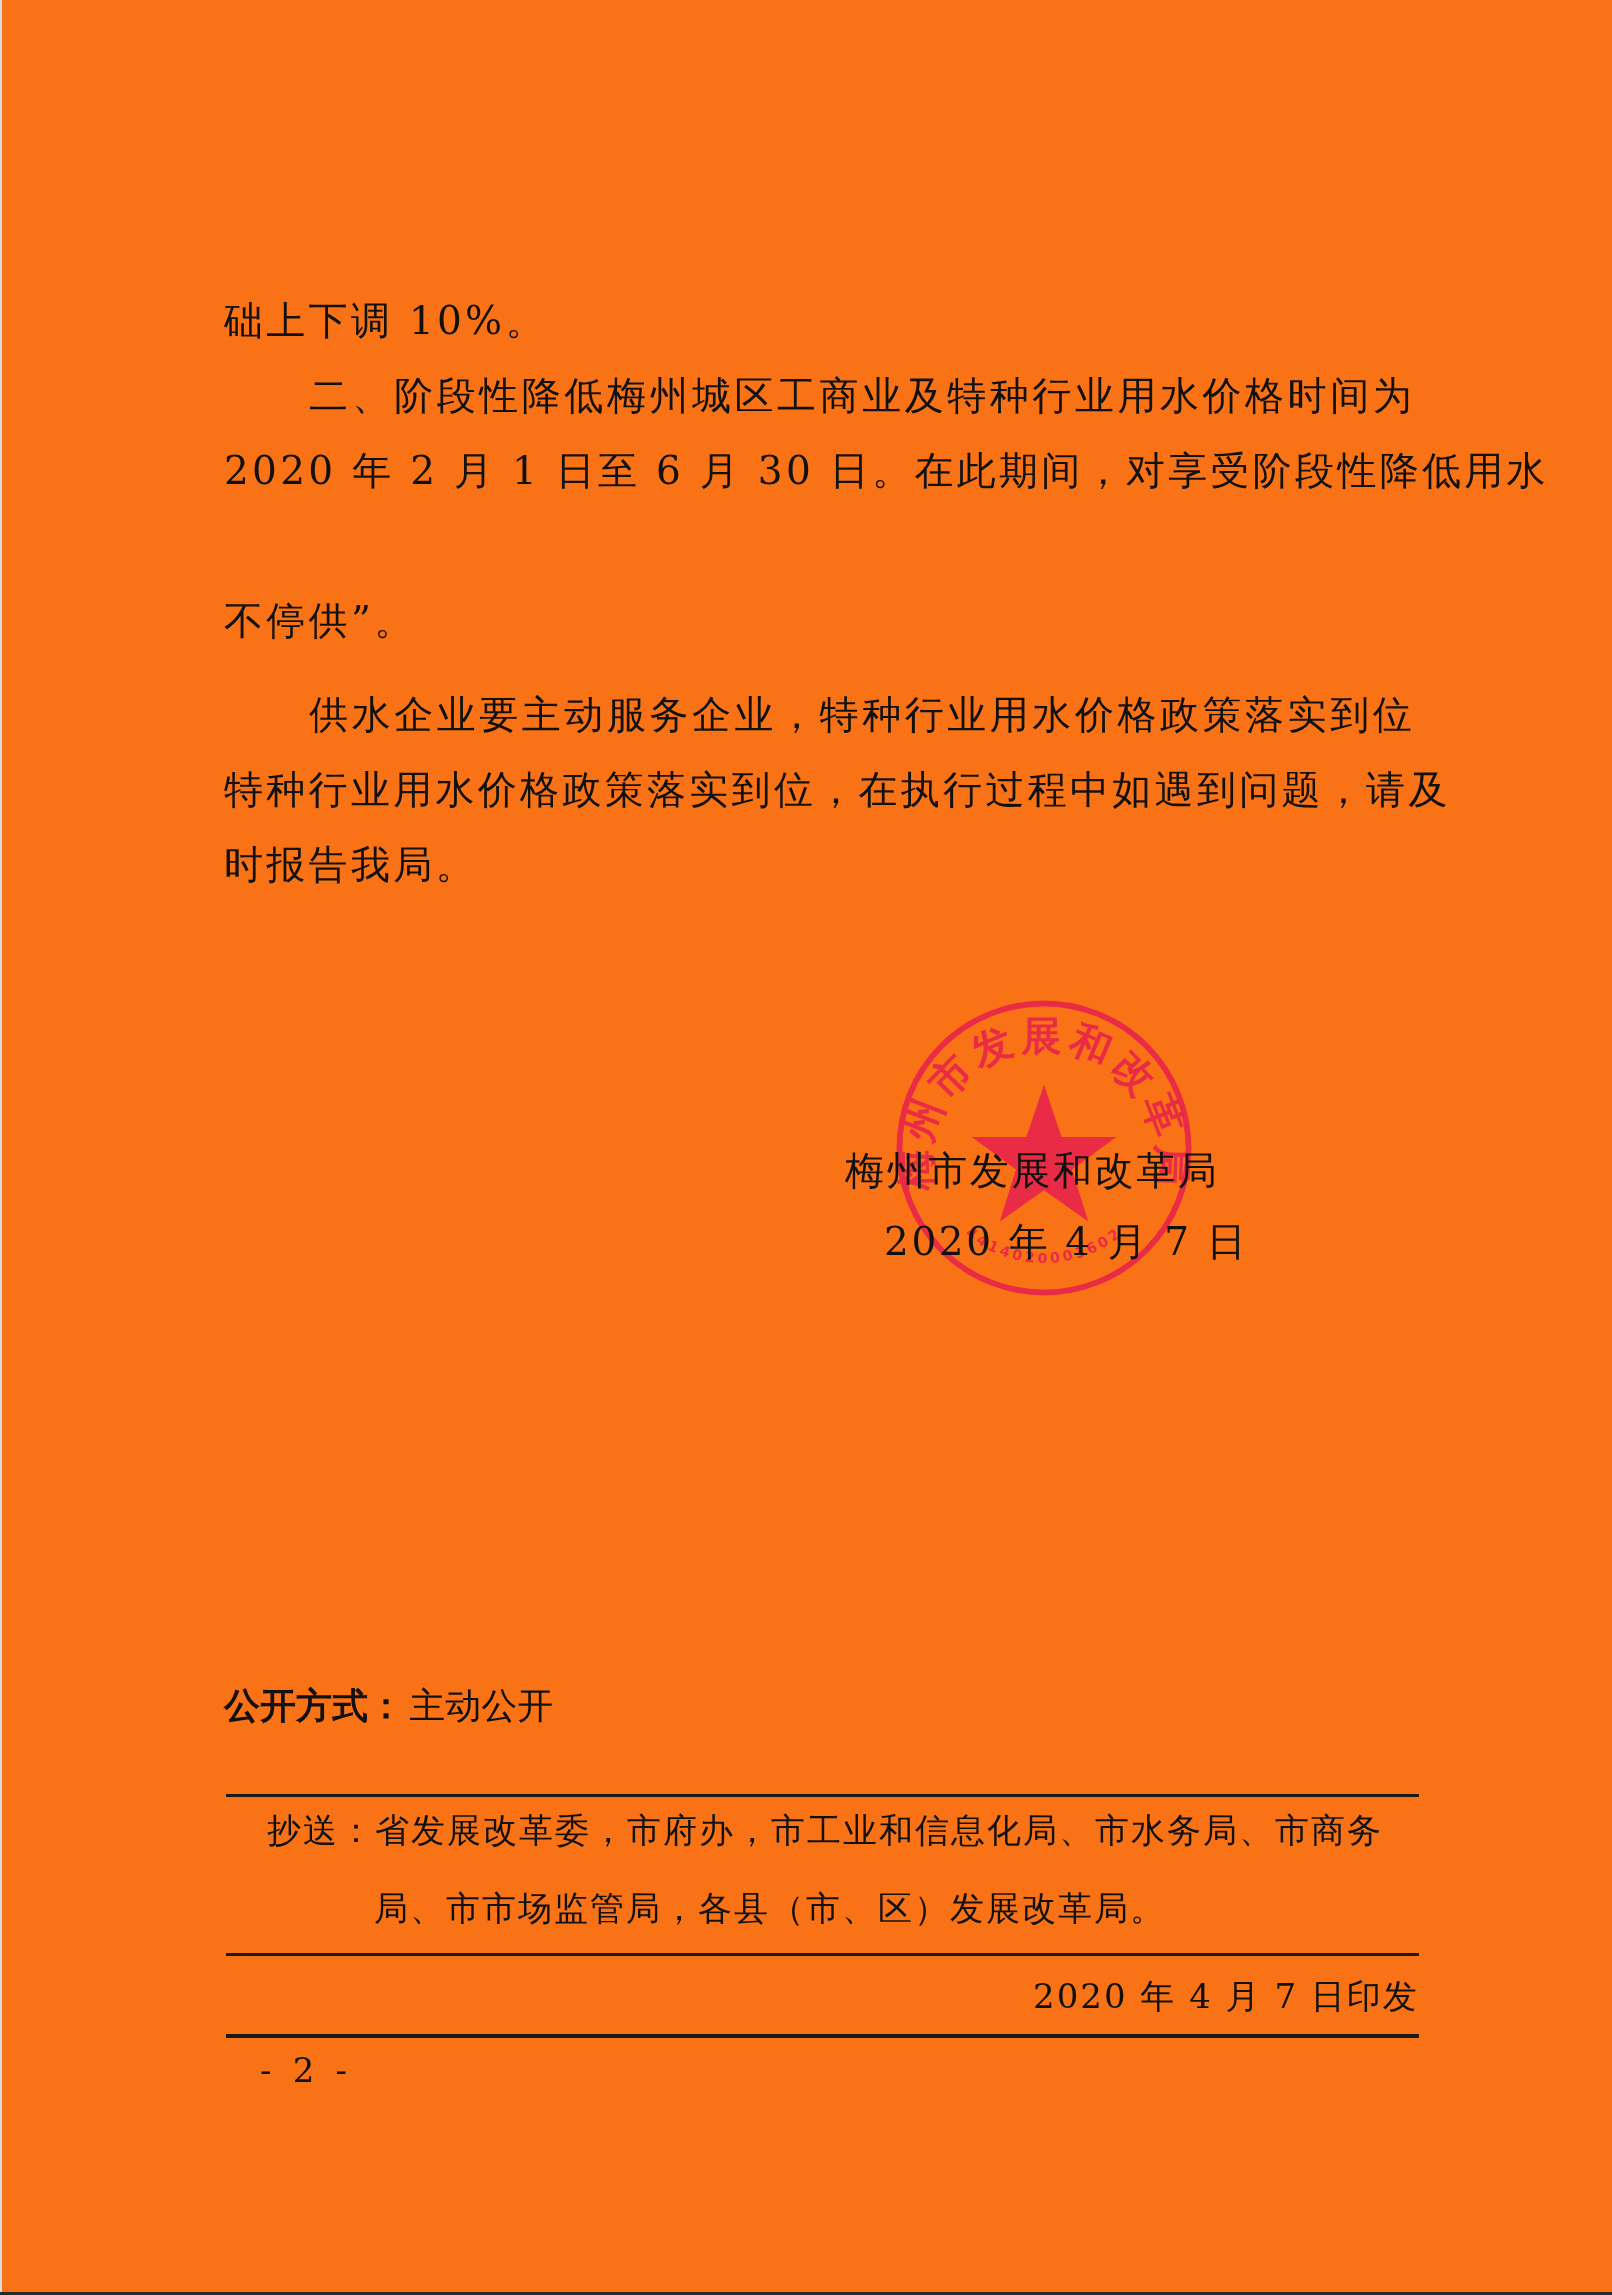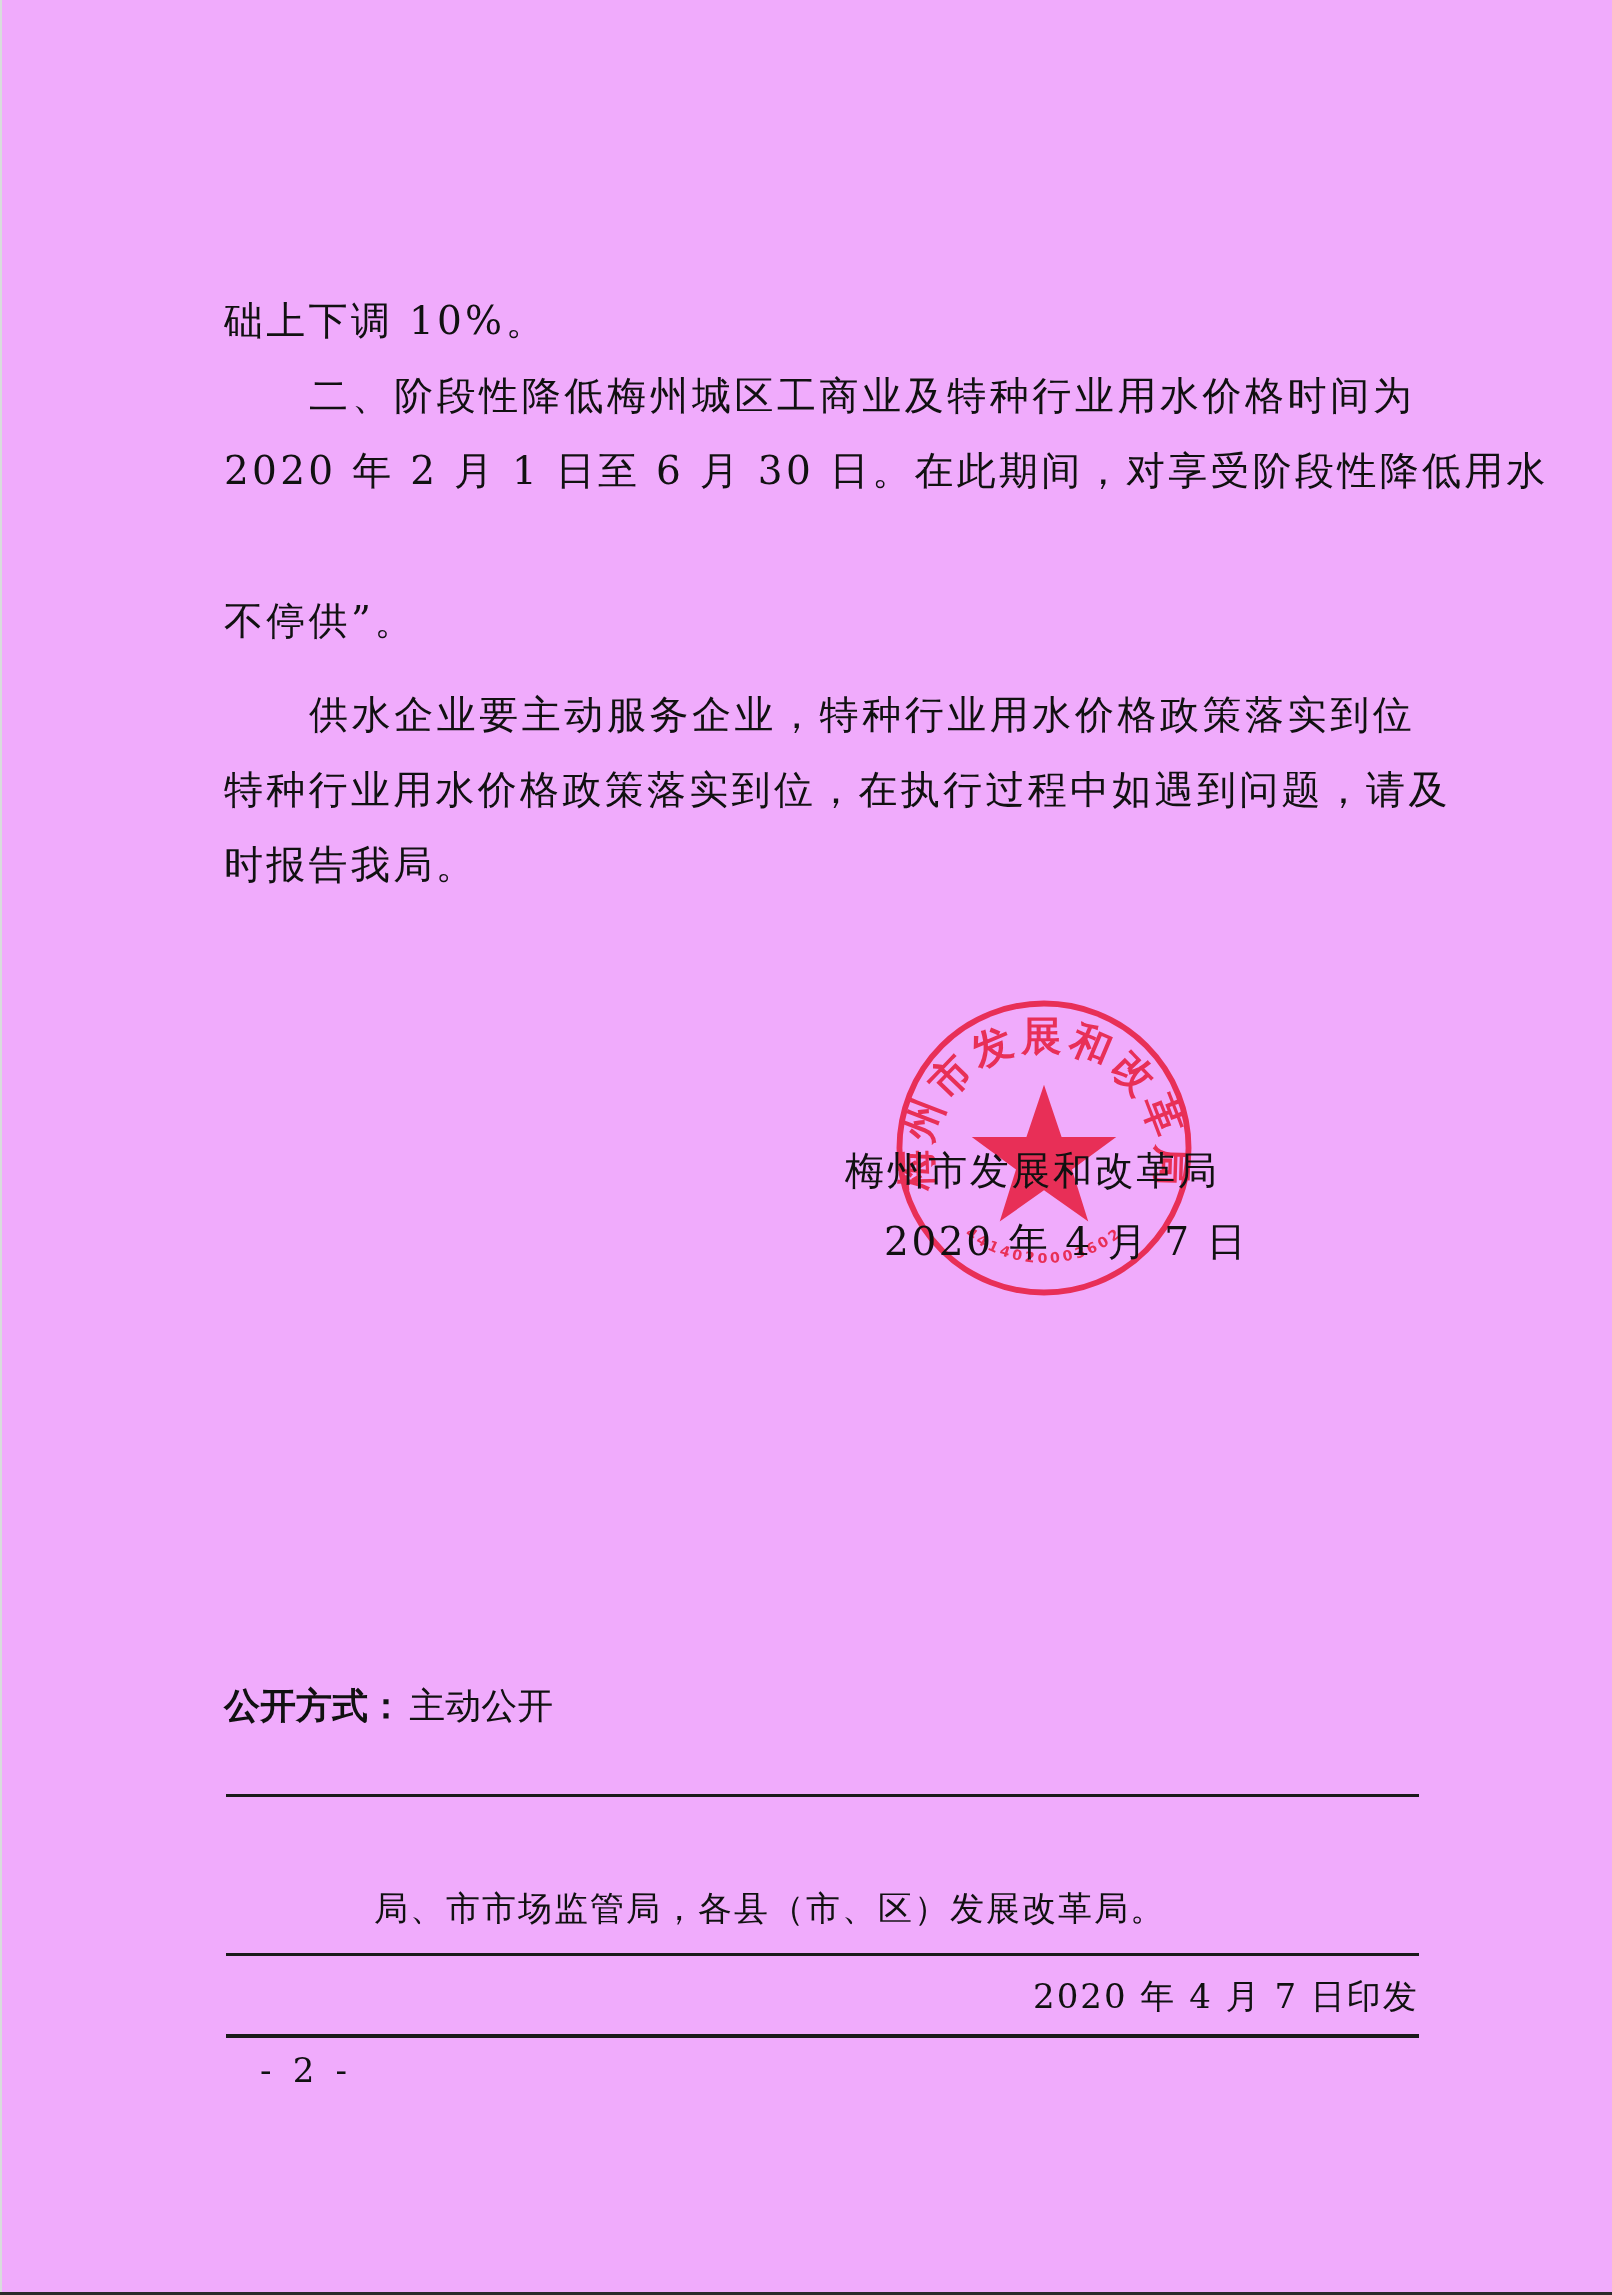--- a/index.html
+++ b/index.html
@@ -1,21 +1,21 @@
 <!DOCTYPE html>
 <html style="font-size:10.4px"><head>
 <meta charset="utf-8">
 <style>
   html, body { margin: 0; padding: 0; background: #ffffff; }
   body {
     width: 1612px; height: 2295px; position: relative; overflow: hidden;
     font-family: "DejaVu Serif", "Liberation Serif", serif;
     color: #111;
   }
-  .page { position: absolute; inset: 0; background: #f0abfc; }
+  .page { position: absolute; inset: 0; background: #f97316; }
   .scan-left { position: absolute; left: 0; top: 0; width: 2px; height: 2295px; background: #d8dcdc; }
   .scan-bottom { position: absolute; left: 0; bottom: 0; width: 1612px; height: 3.3px; background: #2a2a2a; }
 
   .body-line {
     position: absolute; left: 224px; width: 1191px;
     font-size: 39px; line-height: 43px; letter-spacing: 3.3px;
     white-space: nowrap;
     text-align: justify; text-align-last: justify;
   }
   .body-line.last { text-align-last: left; }
@@ -67,20 +67,21 @@
   </svg>
 
   <div class="signature" style="left:845px; top:1144px;">梅州市发展和改革局</div>
   <div class="signature" style="left:884px; top:1215px;">2020 年 4 月 7 日</div>
 
   <div class="disclosure">
     <span class="label">公开方式：</span><span class="value">主动公开</span>
   </div>
 
   <div class="rule" style="top:1794px; height:3.3px;"></div>
+  <div class="cc-line" style="left:267px; top:1811px;">抄送：省发展改革委，市府办，市工业和信息化局、市水务局、市商务</div>
   <div class="cc-line" style="left:374px; top:1889px;">局、市市场监管局，各县（市、区）发展改革局。</div>
   <div class="rule" style="top:1953px; height:2.6px;"></div>
 
   <div class="footer-text" style="left:1033px; top:1977px;">2020 年 4 月 7 日印发</div>
   <div class="rule" style="top:2034px; height:3.9px;"></div>
 
   <div class="page-num">- 2 -</div>
 </div>
 
 

